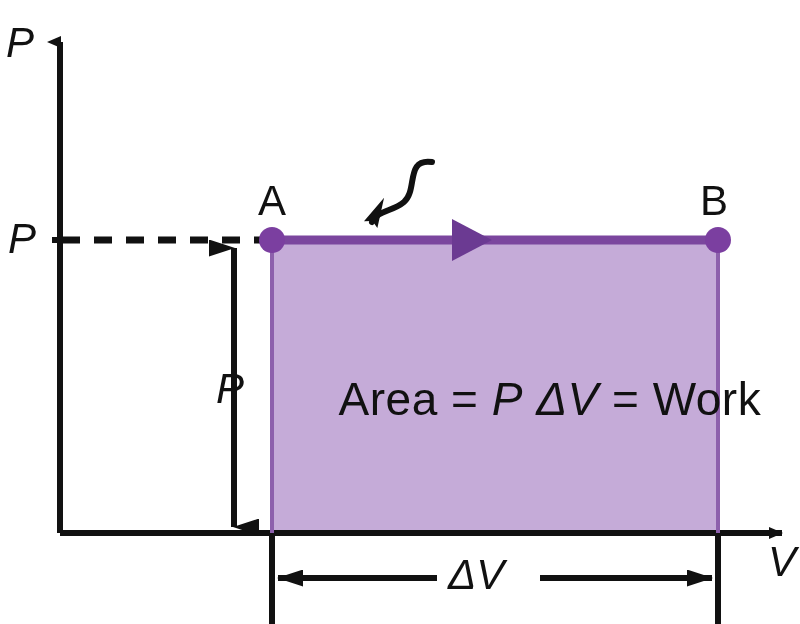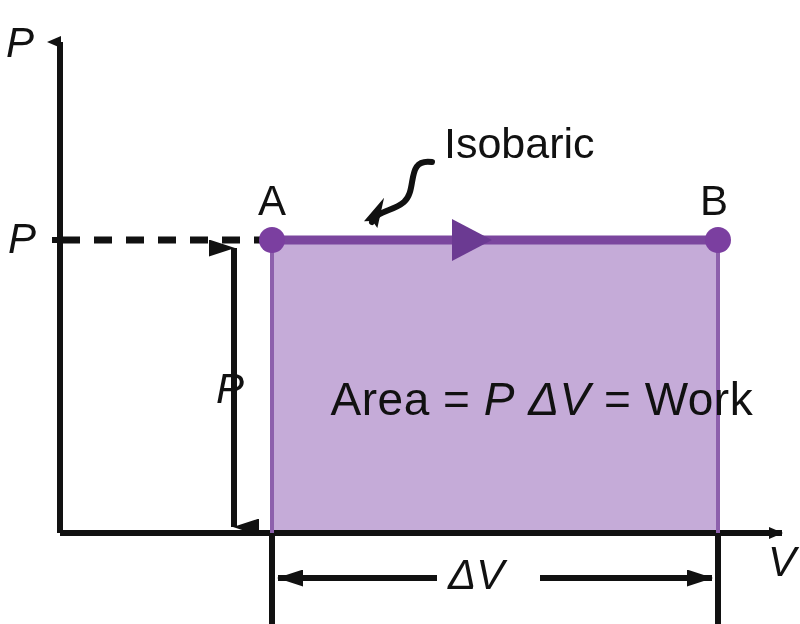--- a/index.html
+++ b/index.html
@@ -124,23 +124,22 @@
   <div class="lbl axis-label" style="left:6px; top:22px;">P</div>
 
   <div class="lbl axis-label" style="left:768px; top:541px;">V</div>
 
   <div class="lbl tick-label" style="left:8px; top:218px;">P</div>
 
   <div class="lbl point-label" style="left:258px; top:180px;">A</div>
 
   <div class="lbl point-label" style="left:700px; top:180px;">B</div>
 
-  <div class="lbl anno-label" style="left:444px; top:122px;">Isobaric</div>
 
   <div class="lbl dim-label" style="left:216px; top:368px;">P</div>
 
   <div class="lbl dim-label" style="left:448px; top:554px;">ΔV</div>
 
-  <div class="lbl equation" style="left:280px; top:330px;">
+  <div class="lbl equation" style="left:288px; top:330px;">
     <span>Area</span><span class="op">&nbsp;</span><span class="op">=</span><span class="op">&nbsp;</span><span class="italic">P</span><span class="op">&nbsp;</span><span class="italic">ΔV</span><span class="op">&nbsp;</span><span class="op">=</span><span class="op">&nbsp;</span><span>Work</span>
   </div>
 
 </div>
 
 </body></html>

